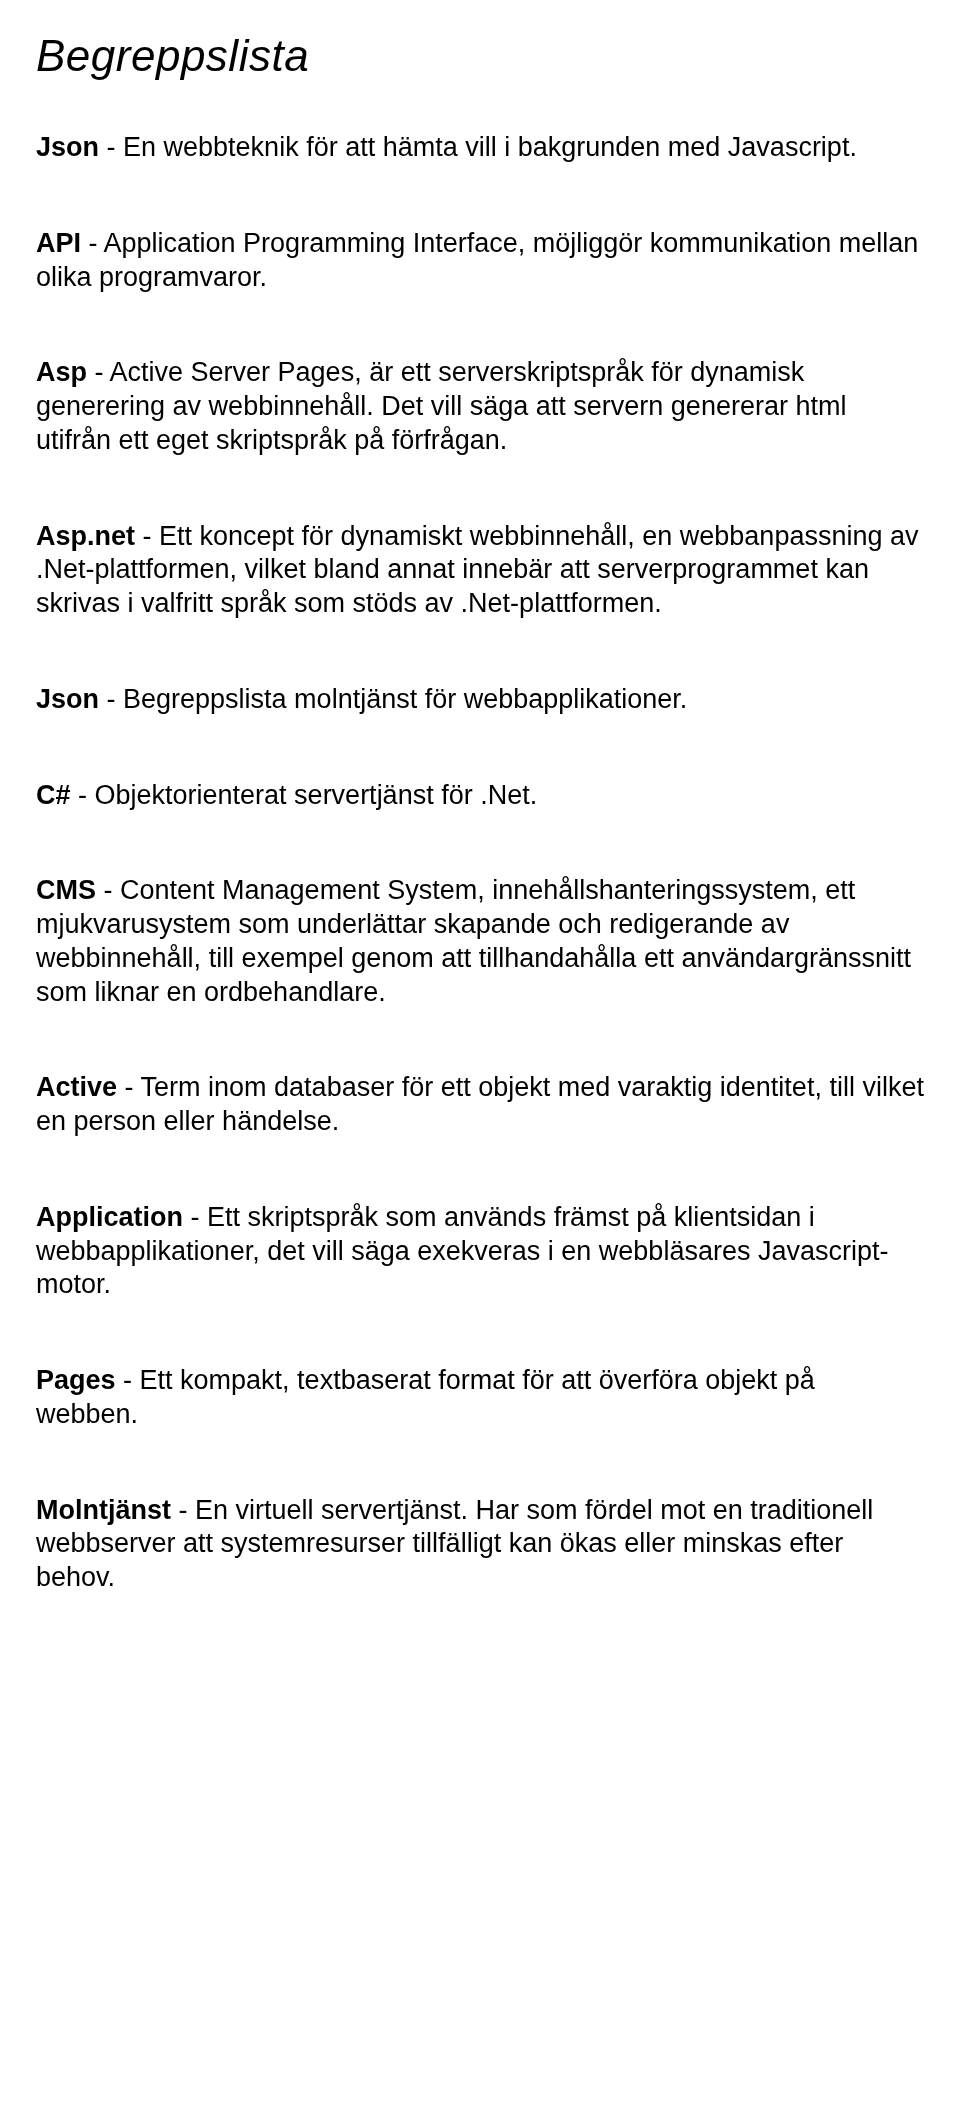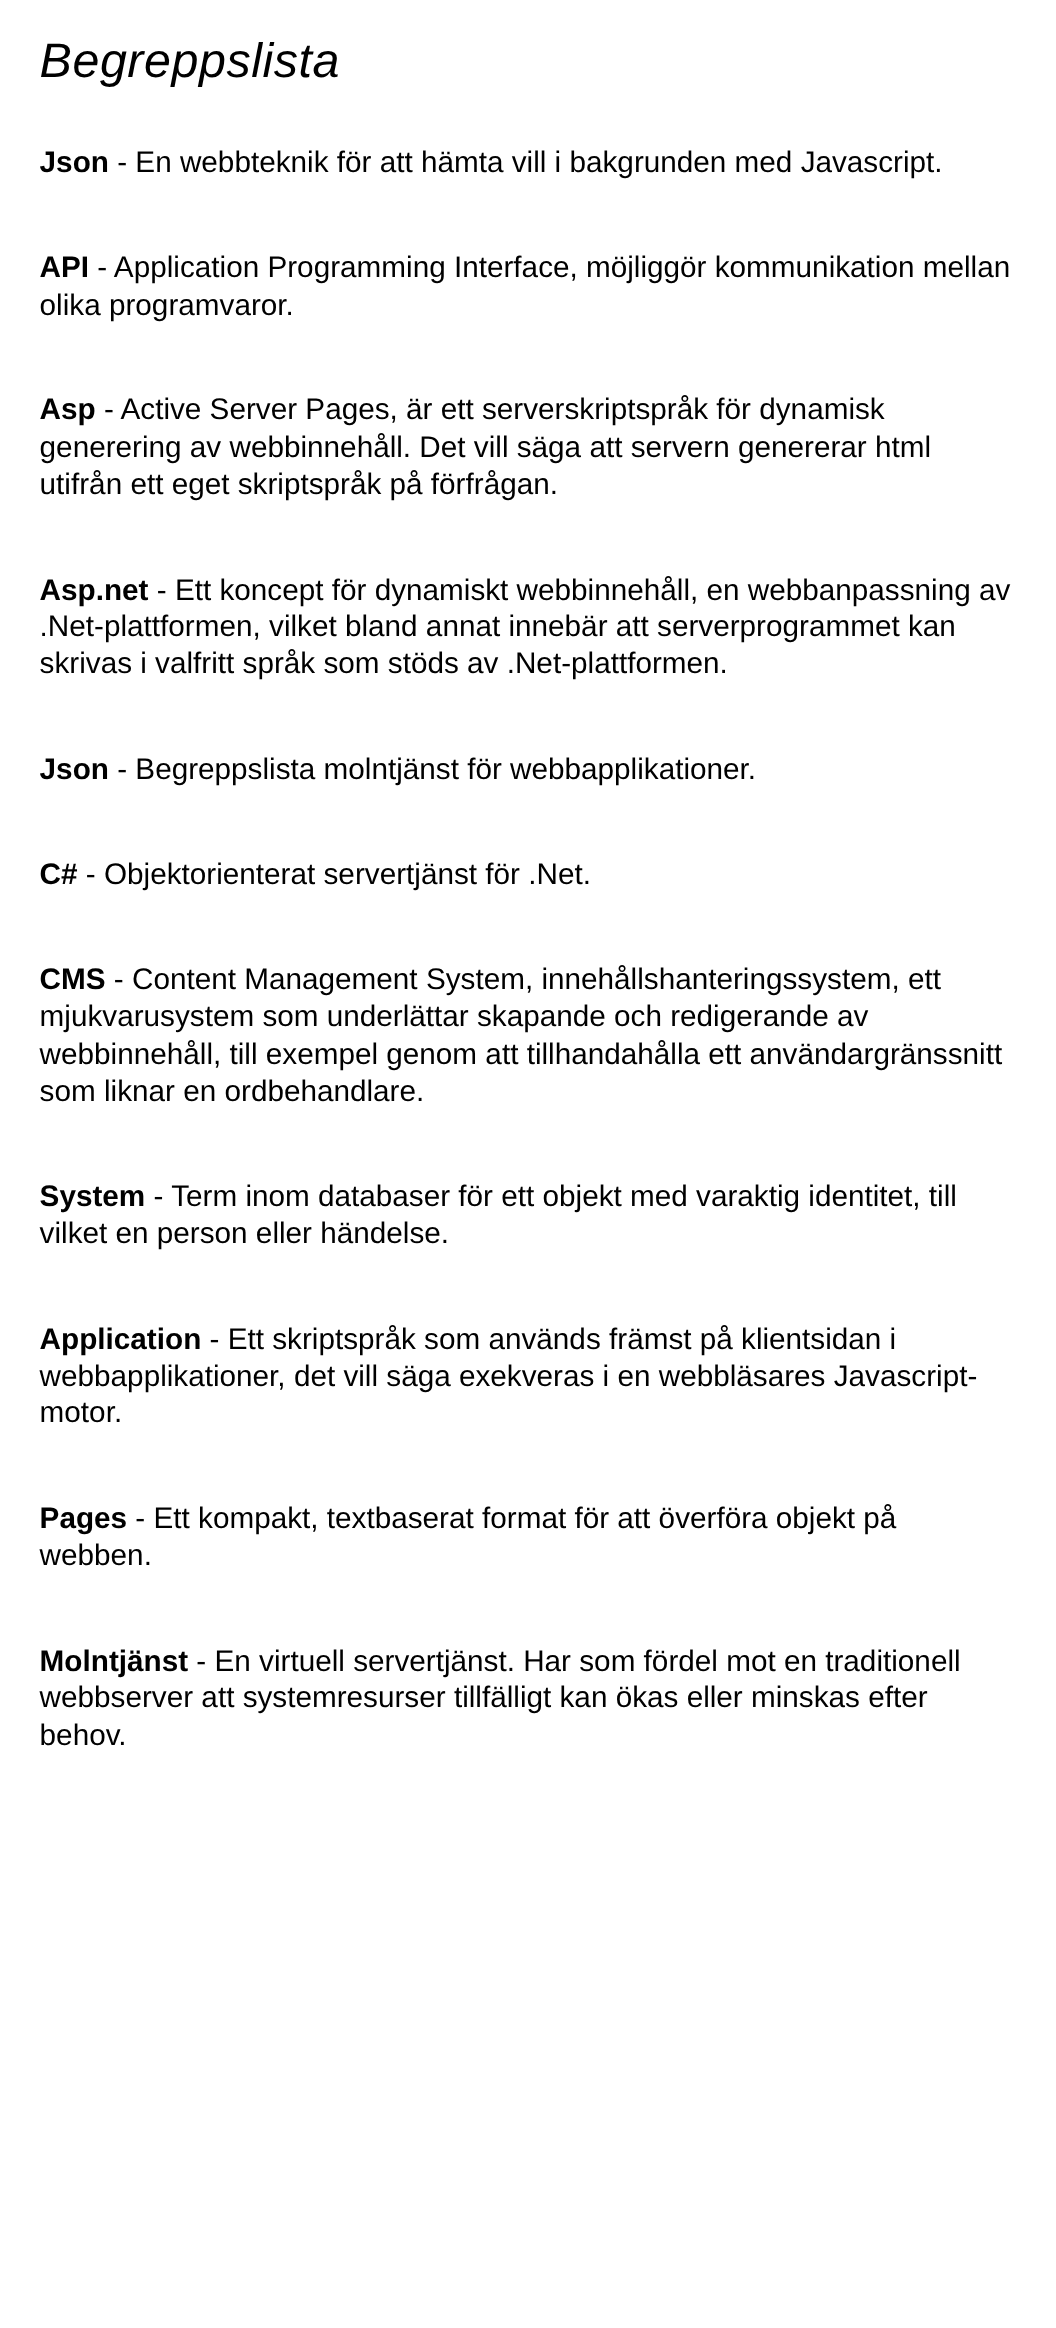--- a/index.html
+++ b/index.html
@@ -57,21 +57,21 @@
 
 <p class="entry">
   <span class="term">C#</span><span> - Objektorienterat servertjänst för .Net.</span>
 </p>
 
 <p class="entry">
   <span class="term">CMS</span><span> - Content Management System, innehållshanteringssystem, ett mjukvarusystem som underlättar skapande och redigerande av webbinnehåll, till exempel genom att tillhandahålla ett användargränssnitt som liknar en ordbehandlare.</span>
 </p>
 
 <p class="entry">
-  <span class="term">System</span><span> - Term inom databaser för ett objekt med varaktig identitet, till vilket en person eller händelse.</span>
+  <span class="term">Active</span><span> - Term inom databaser för ett objekt med varaktig identitet, till vilket en person eller händelse.</span>
 </p>
 
 <p class="entry">
   <span class="term">Application</span><span> - Ett skriptspråk som används främst på klientsidan i webbapplikationer, det vill säga exekveras i en webbläsares Javascript-motor.</span>
 </p>
 
 <p class="entry">
   <span class="term">Pages</span><span> - Ett kompakt, textbaserat format för att överföra objekt på webben.</span>
 </p>
 

